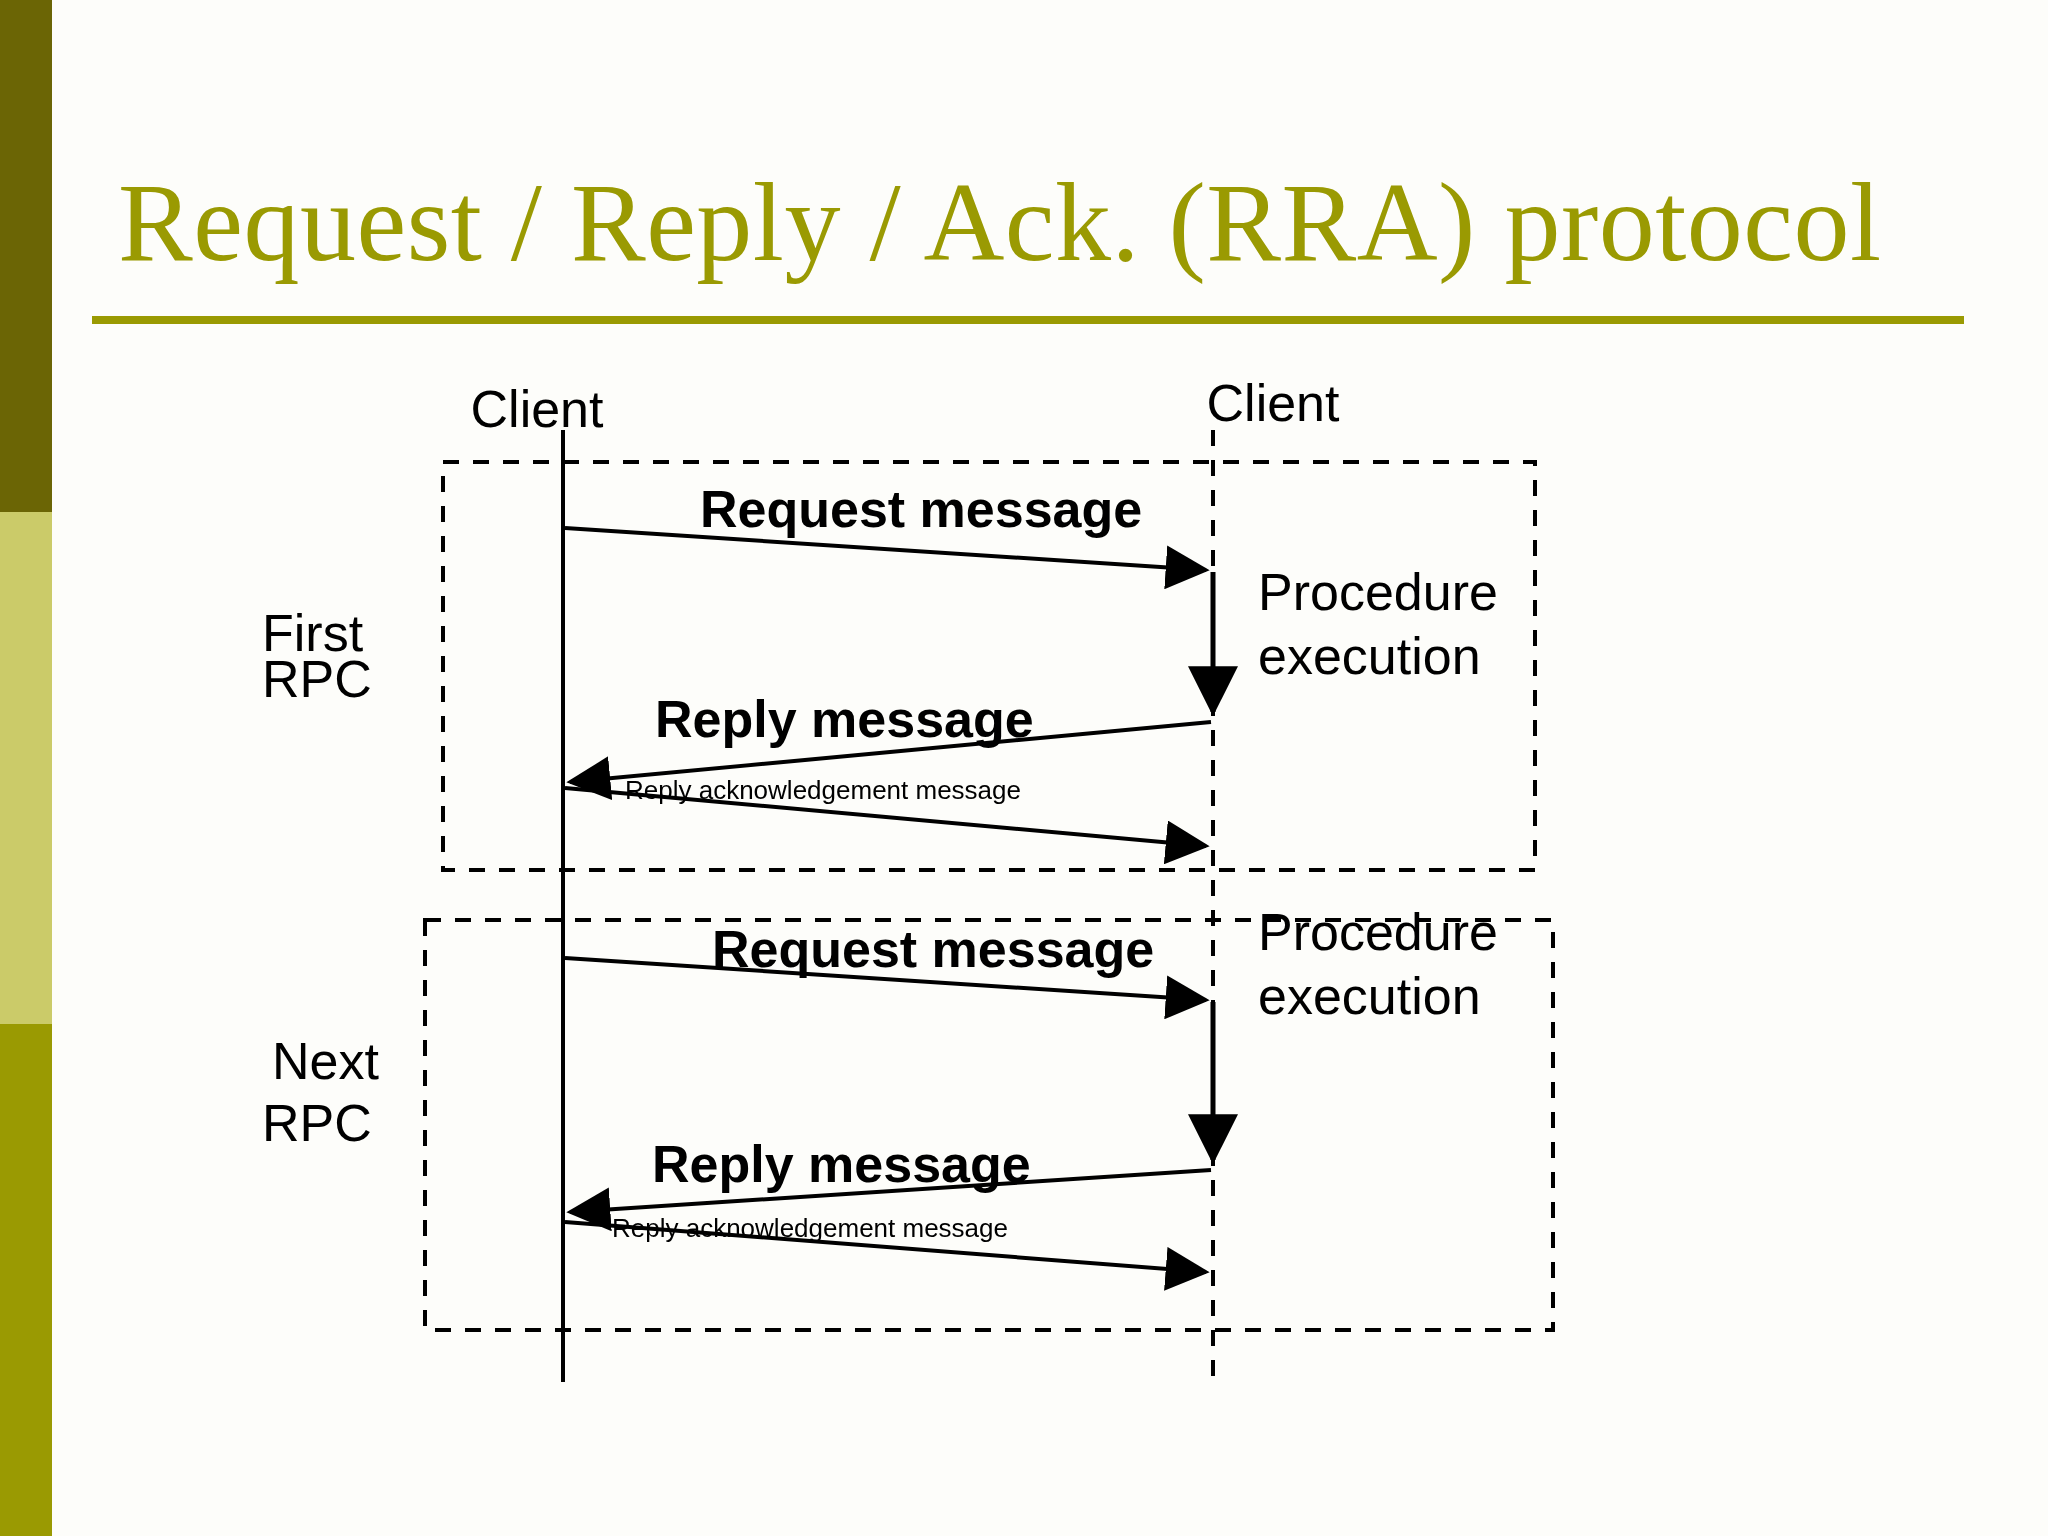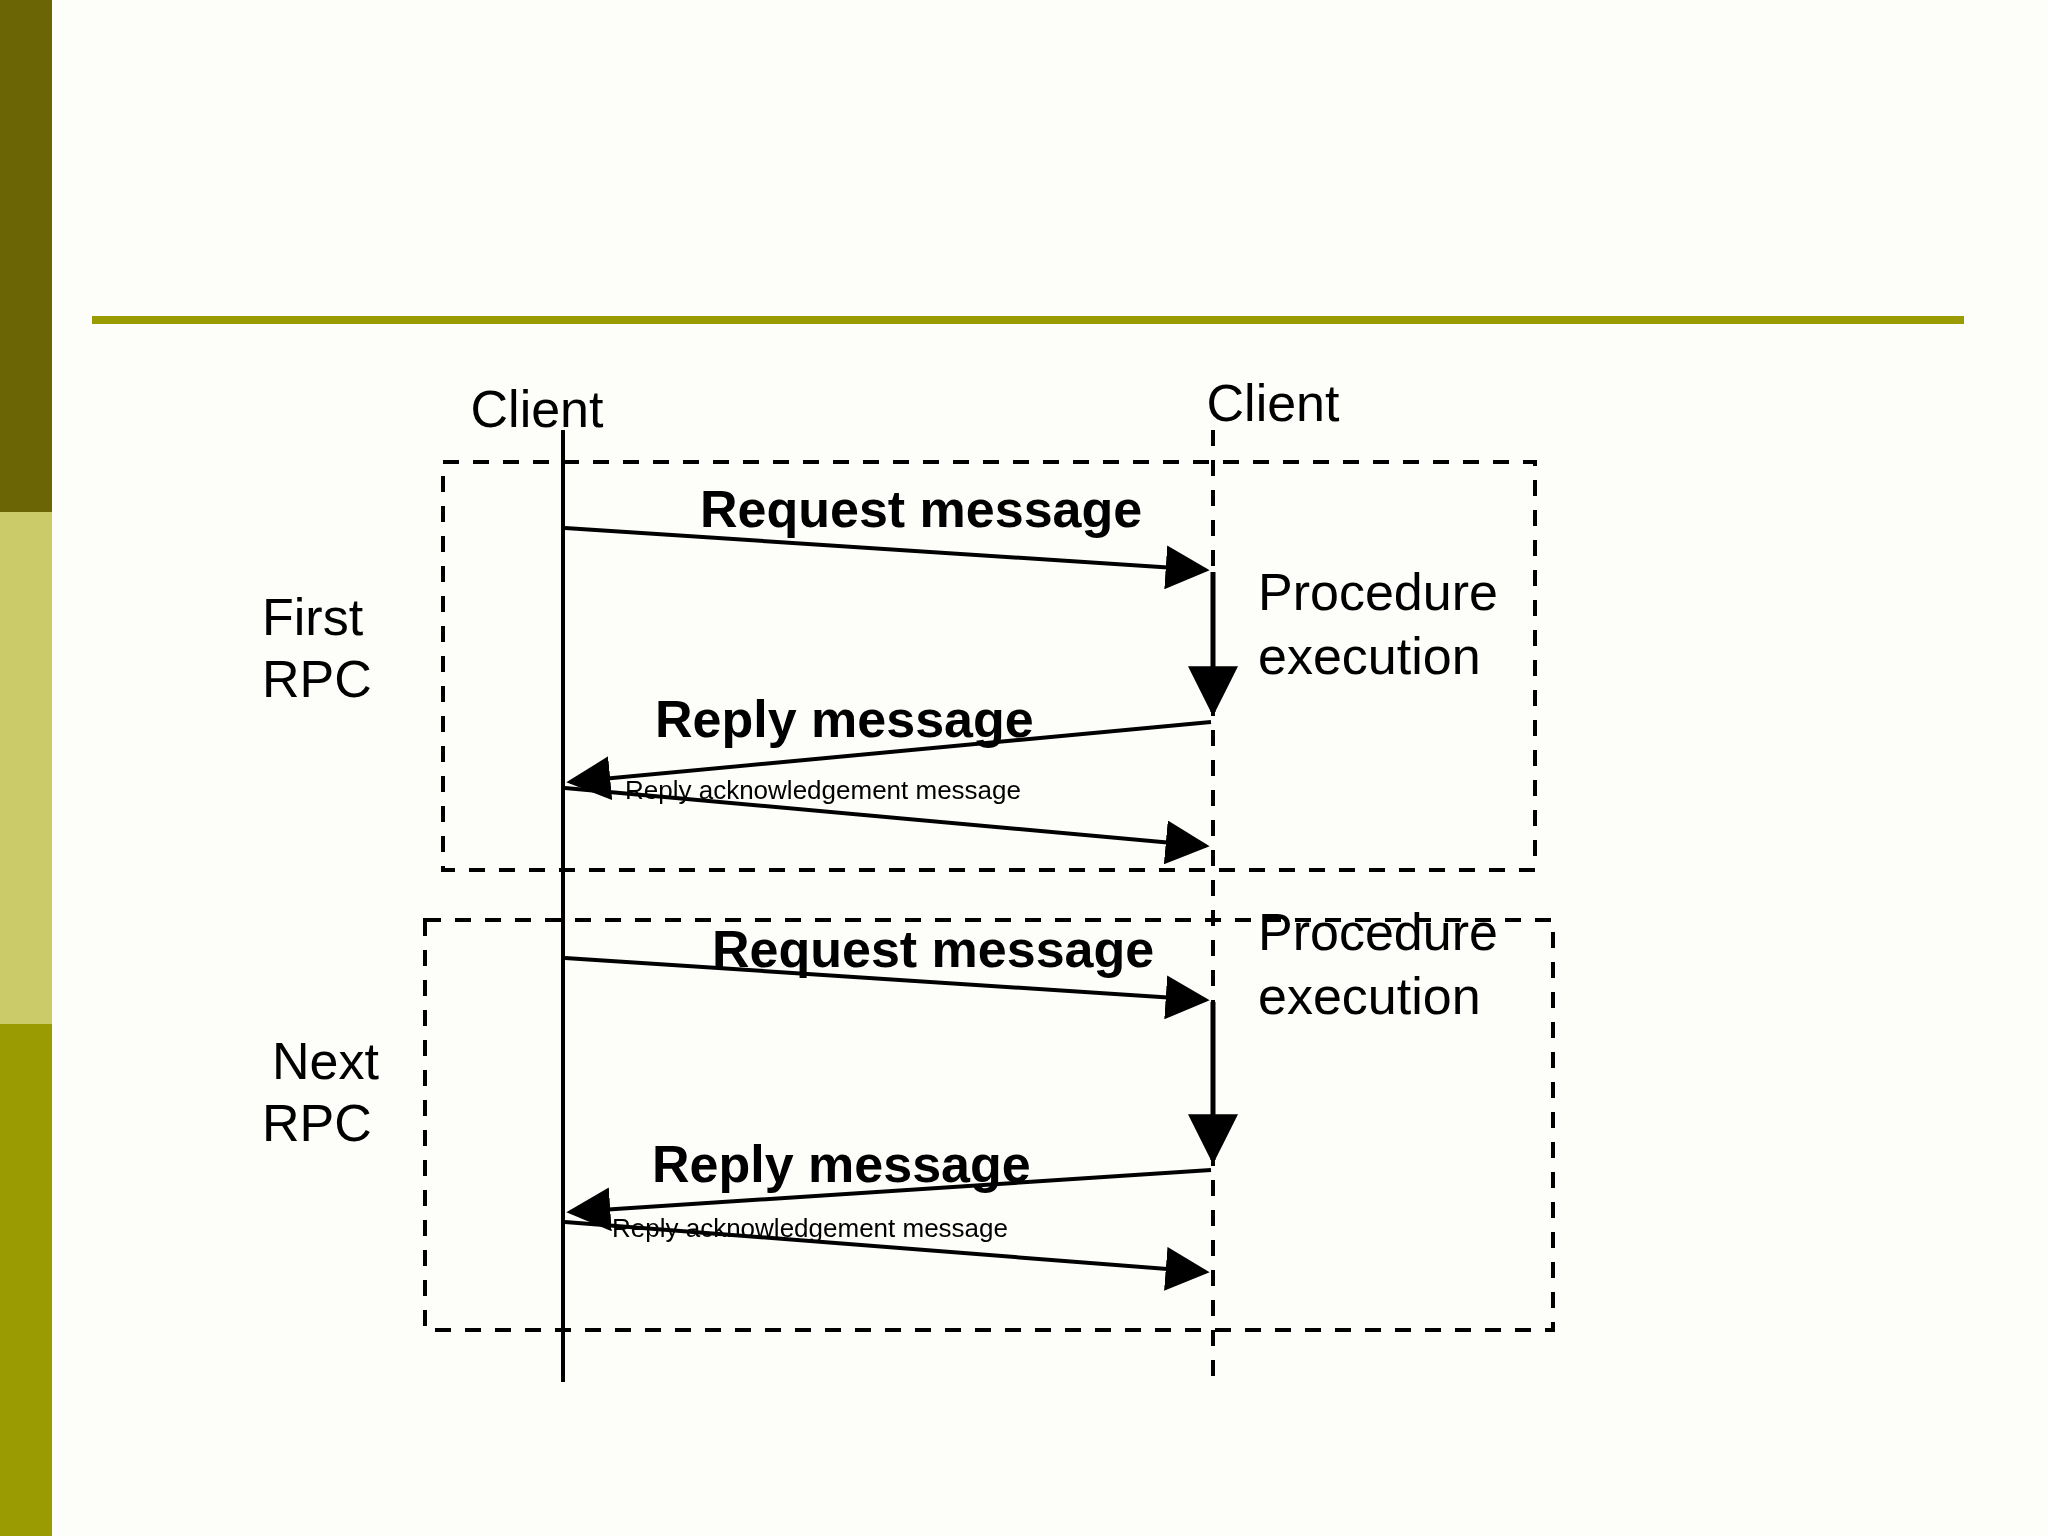--- a/index.html
+++ b/index.html
@@ -74,20 +74,21 @@
 <body>
 
 <div id="slide">
 
   <div id="sidebar">
     <div class="band band-1"></div>
     <div class="band band-2"></div>
     <div class="band band-3"></div>
   </div>
 
+  <div id="title">Request / Reply / Ack. (RRA) protocol</div>
   <div id="title-rule"></div>
 
   <div id="diagram">
 
     <svg width="2048" height="1536" viewBox="0 0 2048 1536">
       <defs>
         <marker id="arrowend" viewBox="0 0 12 12" refX="11" refY="6" markerWidth="11" markerHeight="11" orient="auto-start-reverse">
           <path d="M 0 0 L 12 6 L 0 12 z" fill="#000"></path>
         </marker>
         <marker id="arrowdown" viewBox="0 0 12 12" refX="11" refY="6" markerWidth="10" markerHeight="10" orient="auto-start-reverse">
@@ -116,21 +117,21 @@
       <line x1="1213" y1="1002" x2="1213" y2="1160" stroke="#000" stroke-width="5" marker-end="url(#arrowdown)"></line>
 
       <line x1="1211" y1="1170" x2="570" y2="1212" stroke="#000" stroke-width="4" marker-end="url(#arrowend)"></line>
 
       <line x1="565" y1="1222" x2="1206" y2="1272" stroke="#000" stroke-width="4" marker-end="url(#arrowend)"></line>
     </svg>
 
     <div class="dtext lbl-actor" style="left:522px; top:380px; transform:translateX(-50%);">Client</div>
     <div class="dtext lbl-actor" style="left:1258px; top:374px; transform:translateX(-50%);">Client</div>
 
-    <div class="dtext lbl-phase" style="left:262px; top:586px;">First</div>
+    <div class="dtext lbl-phase" style="left:262px; top:602px;">First</div>
     <div class="dtext lbl-phase" style="left:262px; top:648px;">RPC</div>
 
     <div class="dtext lbl-msg" style="left:700px; top:480px;">Request message</div>
     <div class="dtext lbl-msg" style="left:655px; top:690px;">Reply message</div>
     <div class="dtext lbl-msg-sm" style="left:625px; top:770px;">Reply acknowledgement message</div>
 
     <div class="dtext lbl-proc" style="left:1258px; top:560px;">Procedure</div>
     <div class="dtext lbl-proc" style="left:1258px; top:624px;">execution</div>
 
     <div class="dtext lbl-phase" style="left:272px; top:1030px;">Next</div>

